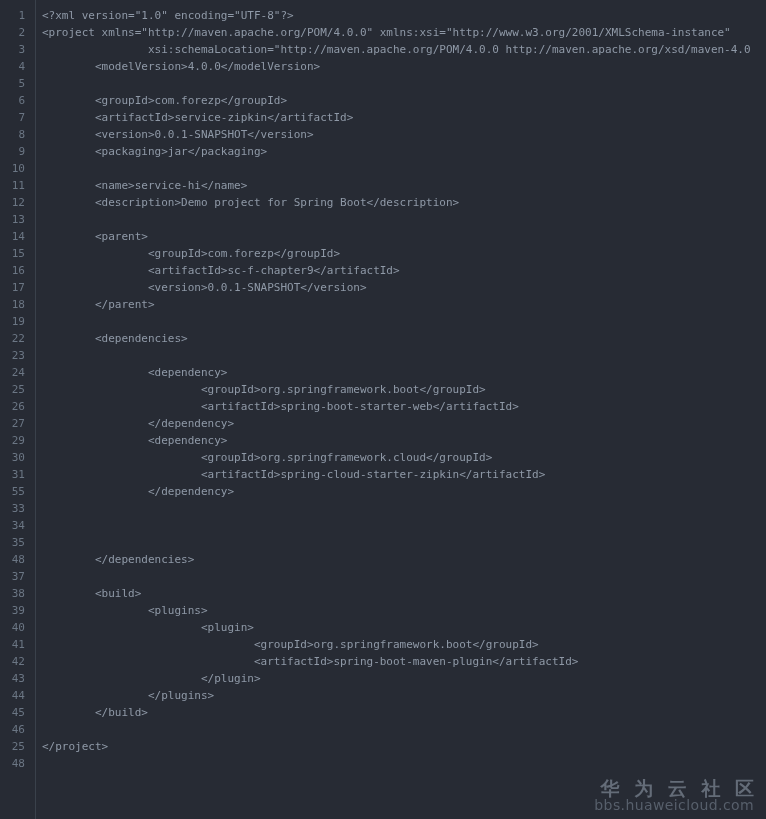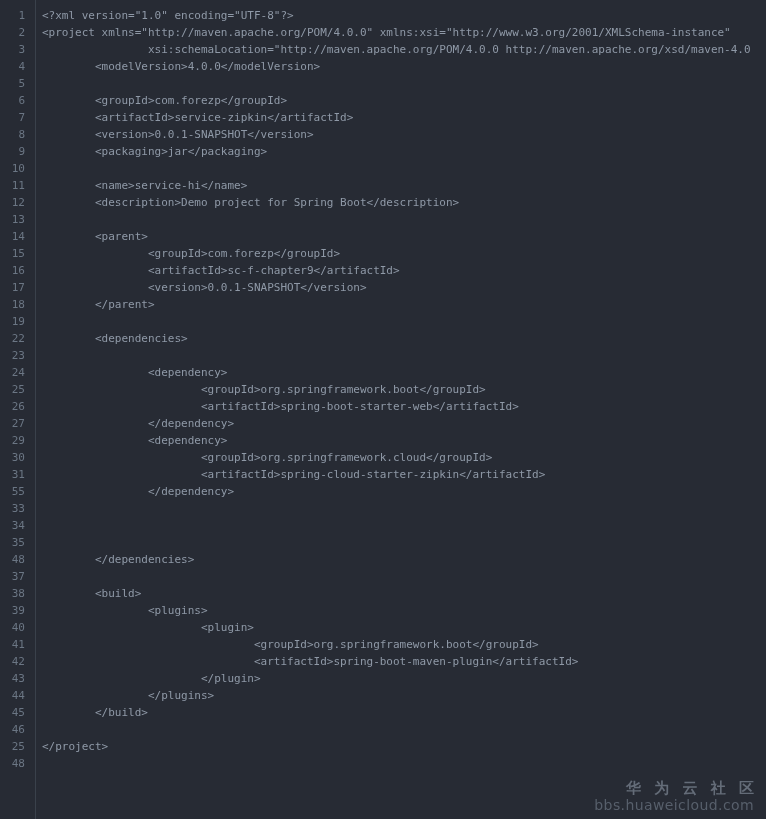--- a/index.html
+++ b/index.html
@@ -37,21 +37,21 @@
   }
   .code{
     padding-left:12px;color:var(--code);white-space:pre;
     overflow:hidden;flex:1 1 auto;
   }
   .watermark{
     position:absolute;right:12px;bottom:7px;text-align:right;
     font-family:"DejaVu Sans","Liberation Sans",sans-serif;
   }
   .wm-title{
-    color:var(--wm1);font-size:15px;font-weight:600;
+    color:var(--wm1);font-size:19px;font-weight:600;
     letter-spacing:4px;margin-right:-4px;line-height:19px;
   }
   .wm-url{
     color:var(--wm2);font-size:14px;letter-spacing:.4px;line-height:14px;
   }
 </style>
 </head>
 <body>
 
 <div class="editor">

